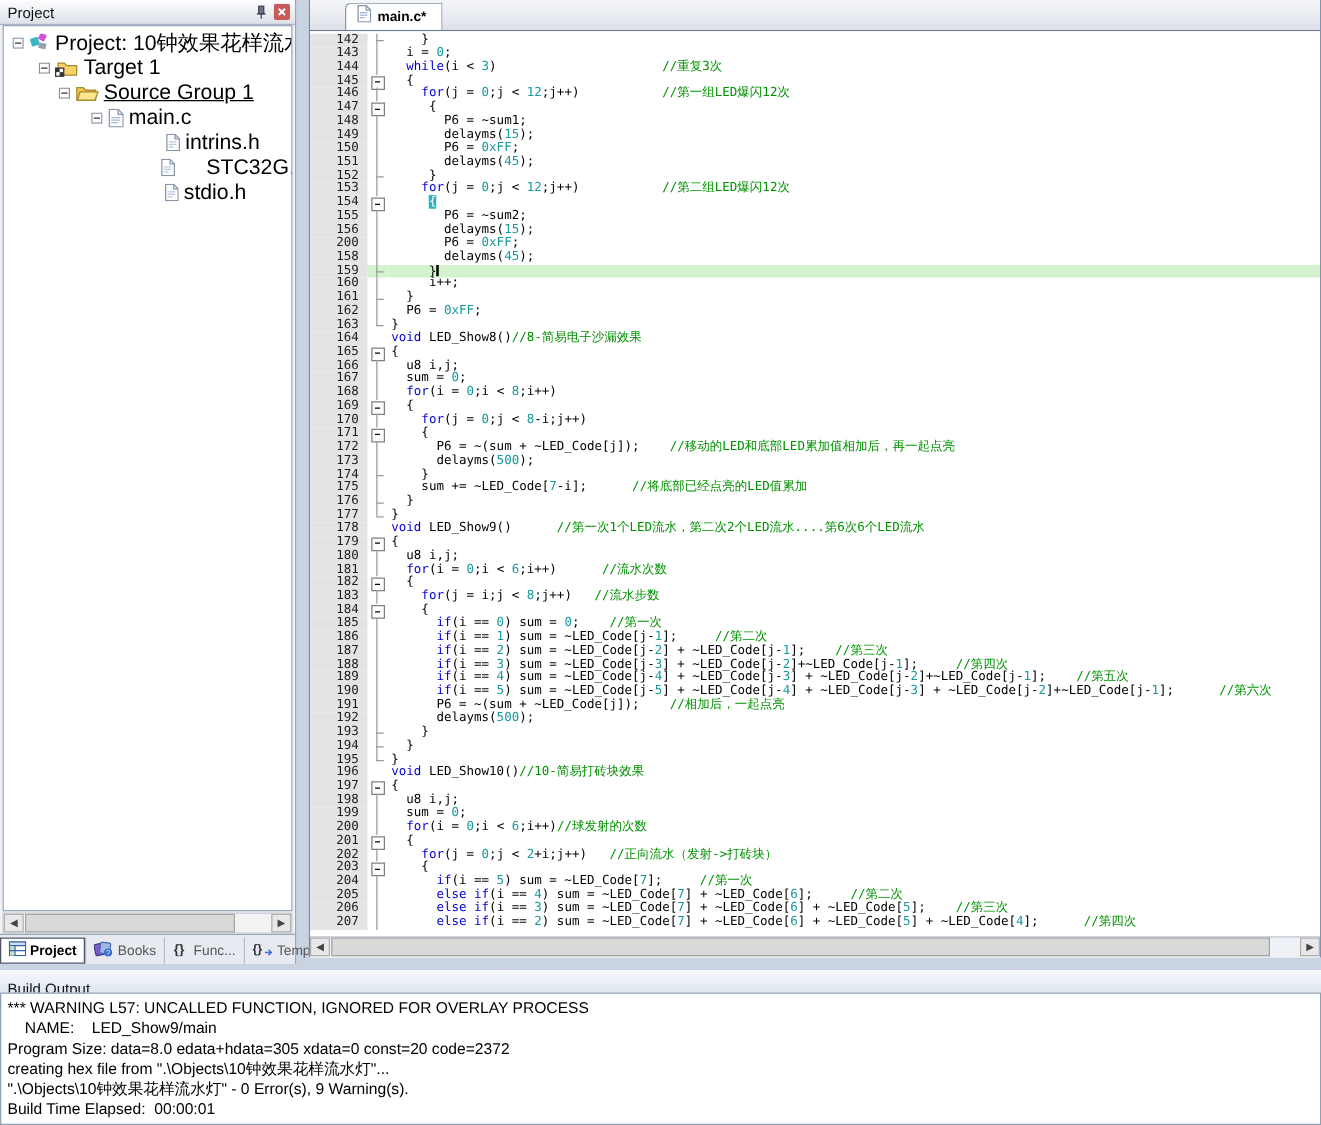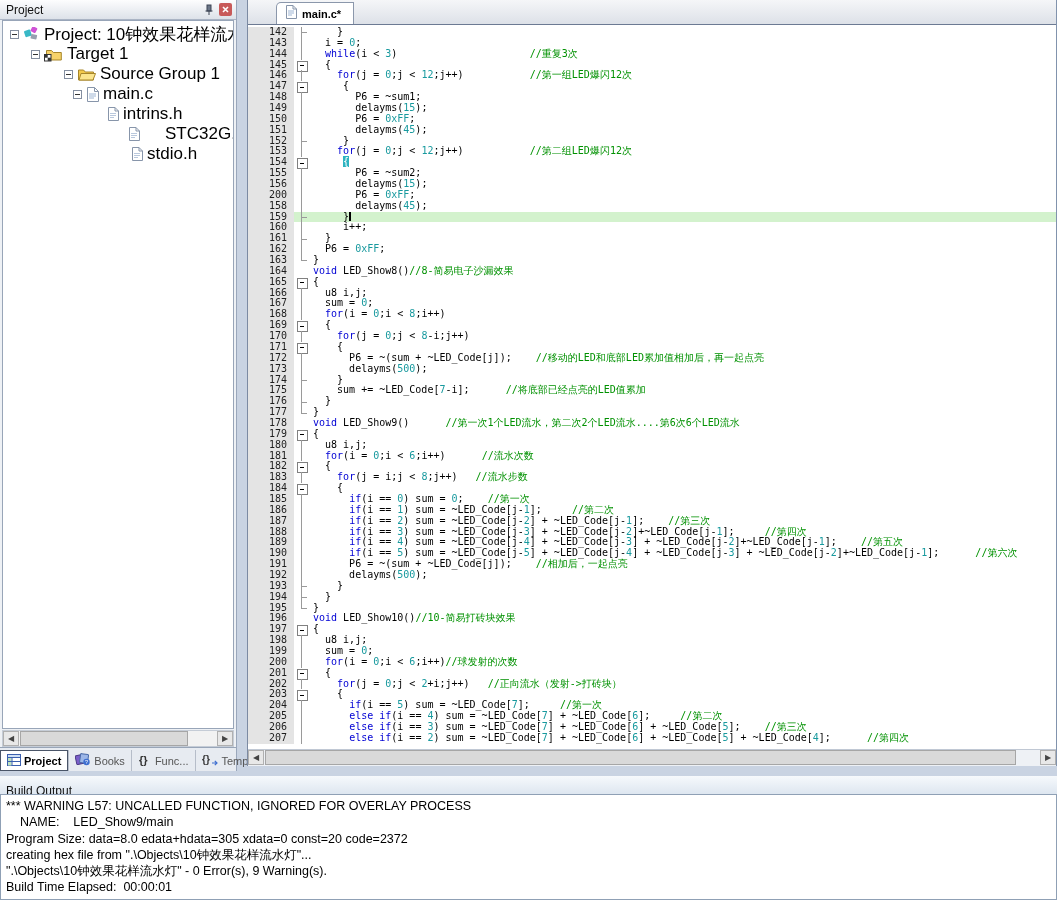--- a/index.html
+++ b/index.html
@@ -107,21 +107,21 @@
         <span class="ticon">
           <svg width="19" height="15" viewBox="0 0 19 15">
             <path d="M2.5 3.5h5l1.8 2h8v7.5h-14.8z" fill="#f7d269" stroke="#a7862b"></path>
             <rect x="0.5" y="7.5" width="6.5" height="6.5" fill="#fff" stroke="#333"></rect>
             <rect x="0.5" y="7.5" width="3.2" height="3.2" fill="#333"></rect>
             <rect x="3.7" y="10.7" width="3.2" height="3.2" fill="#333"></rect>
           </svg>
         </span>
         <span>Target 1</span>
       </div>
-      <div class="trow" style="padding-left: 61px;">
+      <div class="trow" style="padding-left: 44px; text-decoration: underline;">
         <span class="exp">
           <svg width="9" height="9">
             <rect x="0.5" y="0.5" width="8" height="8" fill="#fff" stroke="#848ea0"></rect>
             <line x1="2" y1="4.5" x2="7" y2="4.5" stroke="#333"></line>
           </svg>
         </span>
         <span class="ticon">
           <svg width="19" height="14" viewBox="0 0 19 14">
             <path d="M1.5 3h5l1.8 2h8.2v8h-15z" fill="#f2c94c" stroke="#a7862b"></path>
             <path d="M4 6.5h14.5l-2.5 6.5h-14z" fill="#fbe58e" stroke="#a7862b"></path>
@@ -142,21 +142,21 @@
             <path d="M8.5 .5v4h4" fill="none" stroke="#8795aa"></path>
             <g stroke="#9fb6d4">
               <line x1="3" y1="7" x2="10" y2="7"></line>
               <line x1="3" y1="9" x2="10" y2="9"></line>
               <line x1="3" y1="11" x2="8" y2="11"></line>
             </g>
           </svg>
         </span>
         <span>main.c</span>
       </div>
-      <div class="trow" style="padding-left: 91px;">
+      <div class="trow" style="padding-left: 91px; justify-content: center;">
         <span class="exp"></span>
         <span class="ticon">
           <svg width="12" height="14" viewBox="0 0 12 14">
             <path d="M1.5 .5h6.5l3.5 3.5v9.5h-10z" fill="#fff" stroke="#8795aa"></path>
             <path d="M8 .5v3.5h3.5" fill="none" stroke="#8795aa"></path>
             <g stroke="#b9c8dd">
               <line x1="3" y1="6.5" x2="9" y2="6.5"></line>
               <line x1="3" y1="8.5" x2="9" y2="8.5"></line>
               <line x1="3" y1="10.5" x2="7" y2="10.5"></line>
             </g>

